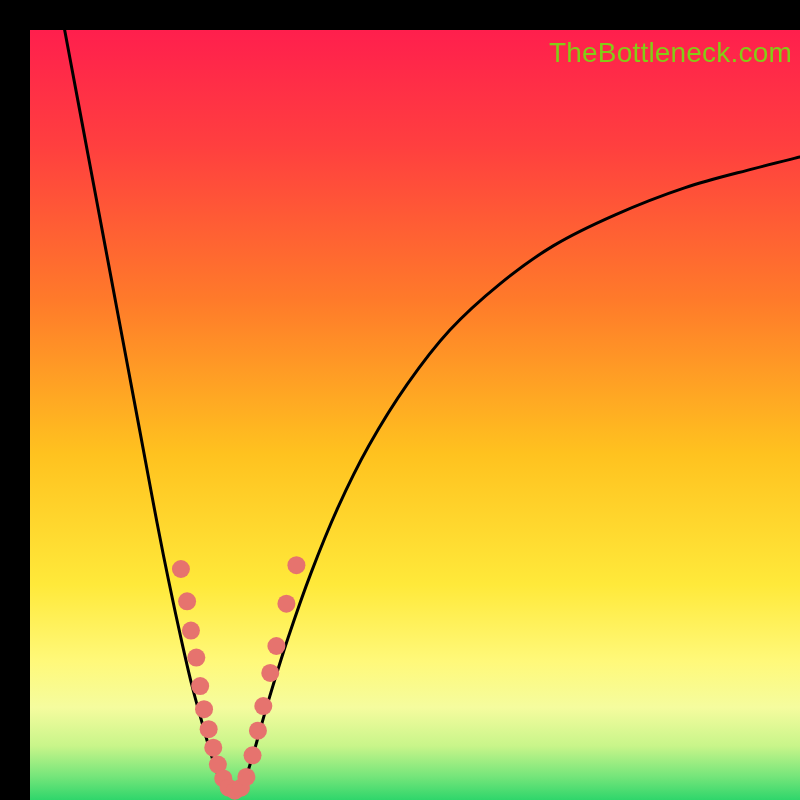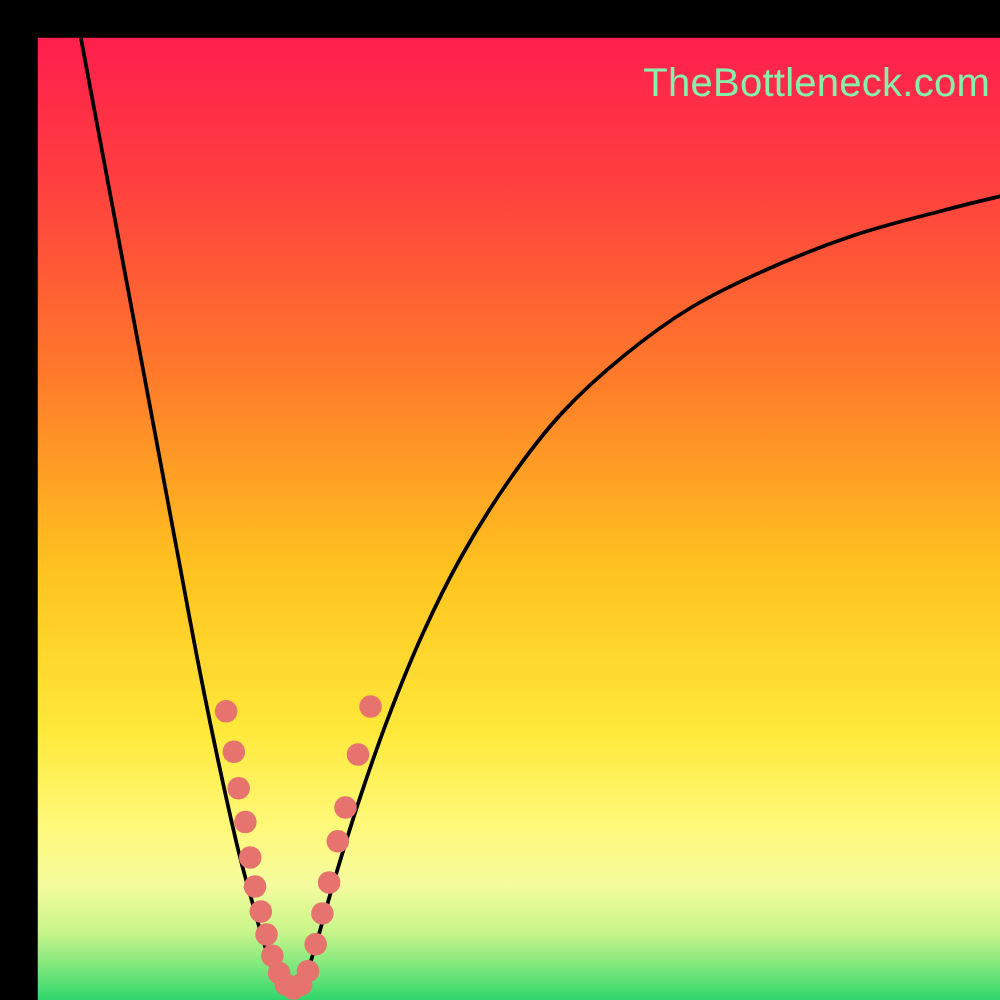--- a/index.html
+++ b/index.html
@@ -23,24 +23,24 @@
     width: 770px;
     height: 770px;
     overflow: hidden;
   }
   .gradient {
     position: absolute;
     inset: 0;
   }
   .watermark {
     position: absolute;
-    top: 18px;
+    top: 7px;
     right: 8px;
-    color: #86efac;
-    font-size: 32px;
+    color: #84cc16;
+    font-size: 28px;
     letter-spacing: 0.2px;
     user-select: none;
   }
   svg.curve {
     position: absolute;
     inset: 0;
     width: 100%;
     height: 100%;
   }
 </style>

